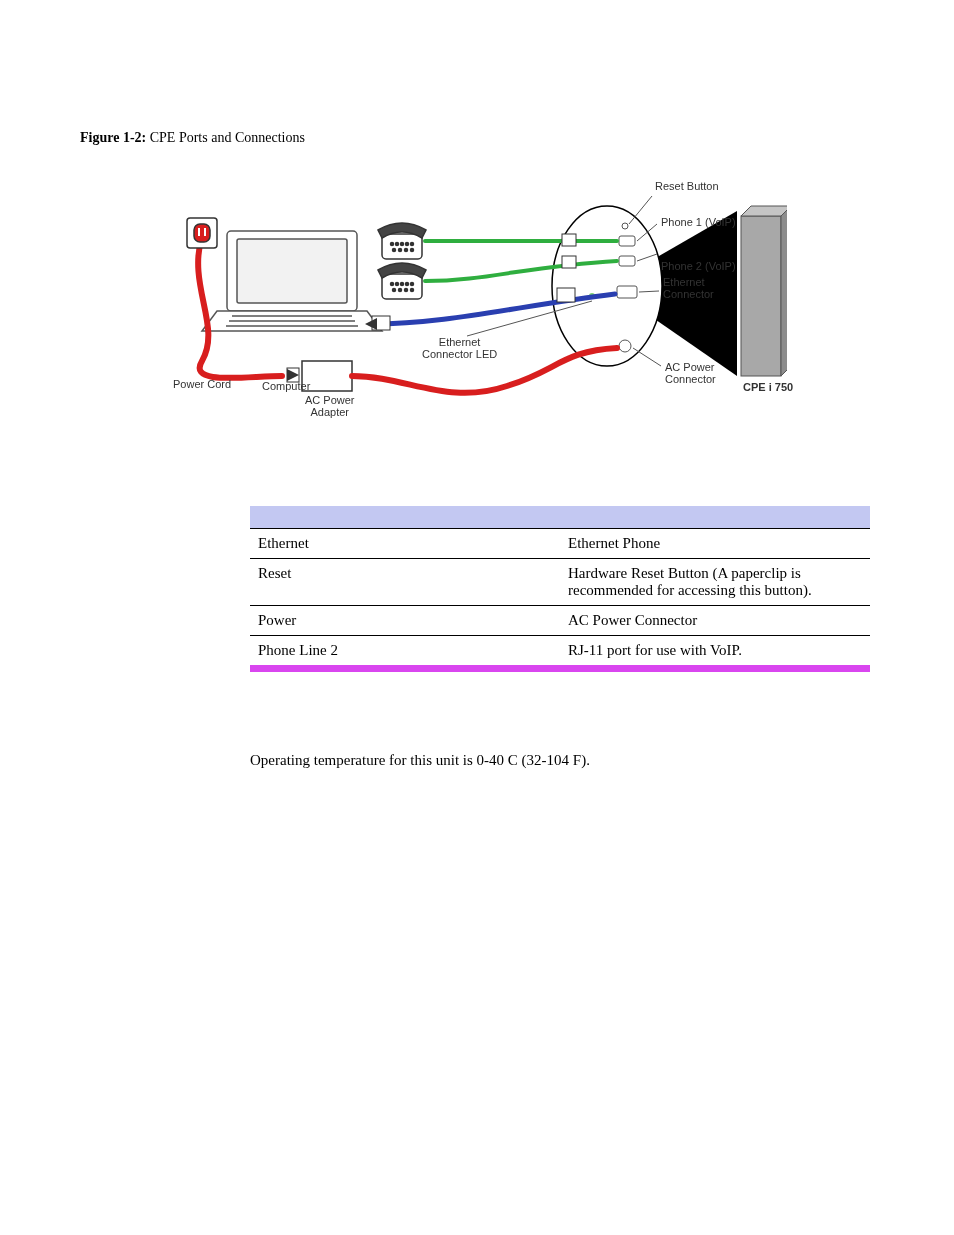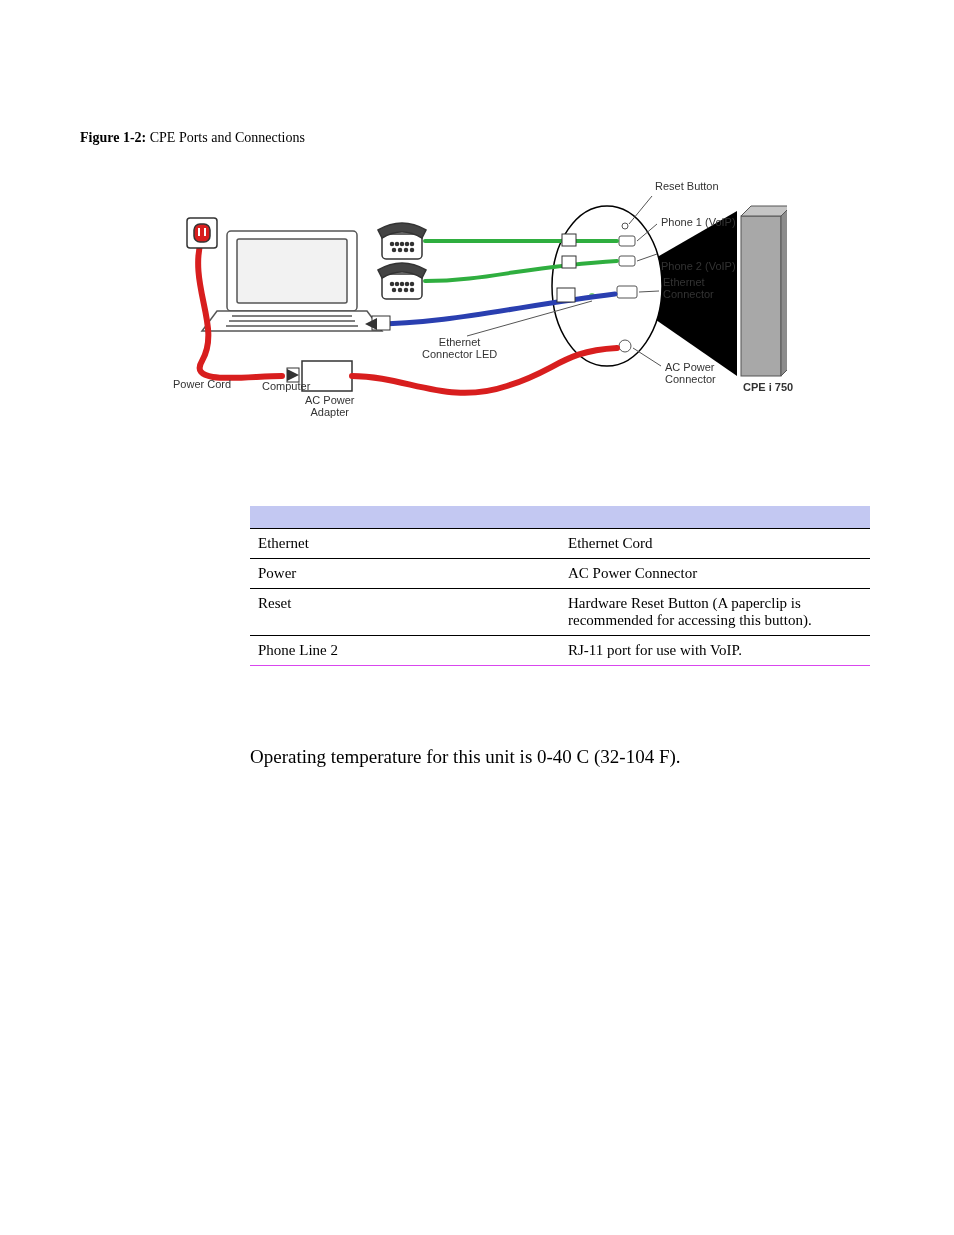--- a/index.html
+++ b/index.html
@@ -53,25 +53,25 @@
   thead tr {
     background: #c3c8f2;
     height: 22px;
   }
   td {
     padding: 6px 8px;
     border-top: 1px solid #000;
     vertical-align: top;
   }
   td.col1 { width: 50%; }
-  tbody tr:last-child td { border-bottom: 1px solid #d946ef; }
+  tbody tr:last-child td { border-bottom: 7px solid #d946ef; }
   .body-text {
     margin-left: 170px;
     margin-top: 80px;
-    font-size: 19px;
+    font-size: 15px;
   }
 </style>
 </head>
 <body>
 
 <div class="page">
 
   <div class="figure-title">
     <span class="bold">Figure 1-2:</span>
     <span>CPE Ports and Connections</span>
@@ -207,29 +207,29 @@
     <table>
       <thead>
         <tr>
             <th></th>
             <th></th>
           </tr>
       </thead>
       <tbody>
         <tr>
           <td class="col1">Ethernet</td>
-          <td>Ethernet Cord</td>
+          <td>Ethernet Phone</td>
+        </tr>
+        <tr>
+          <td class="col1">Reset</td>
+          <td>Hardware Reset Button (A paperclip is recommended for accessing this button).</td>
         </tr>
         <tr>
           <td class="col1">Power</td>
           <td>AC Power Connector</td>
-        </tr>
-        <tr>
-          <td class="col1">Reset</td>
-          <td>Hardware Reset Button (A paperclip is recommended for accessing this button).</td>
         </tr>
         <tr>
           <td class="col1">Phone Line 2</td>
           <td>RJ-11 port for use with VoIP.</td>
         </tr>
       </tbody>
     </table>
   </div>
 
   <div class="body-text">Operating temperature for this unit is 0-40  C (32-104  F).</div>

